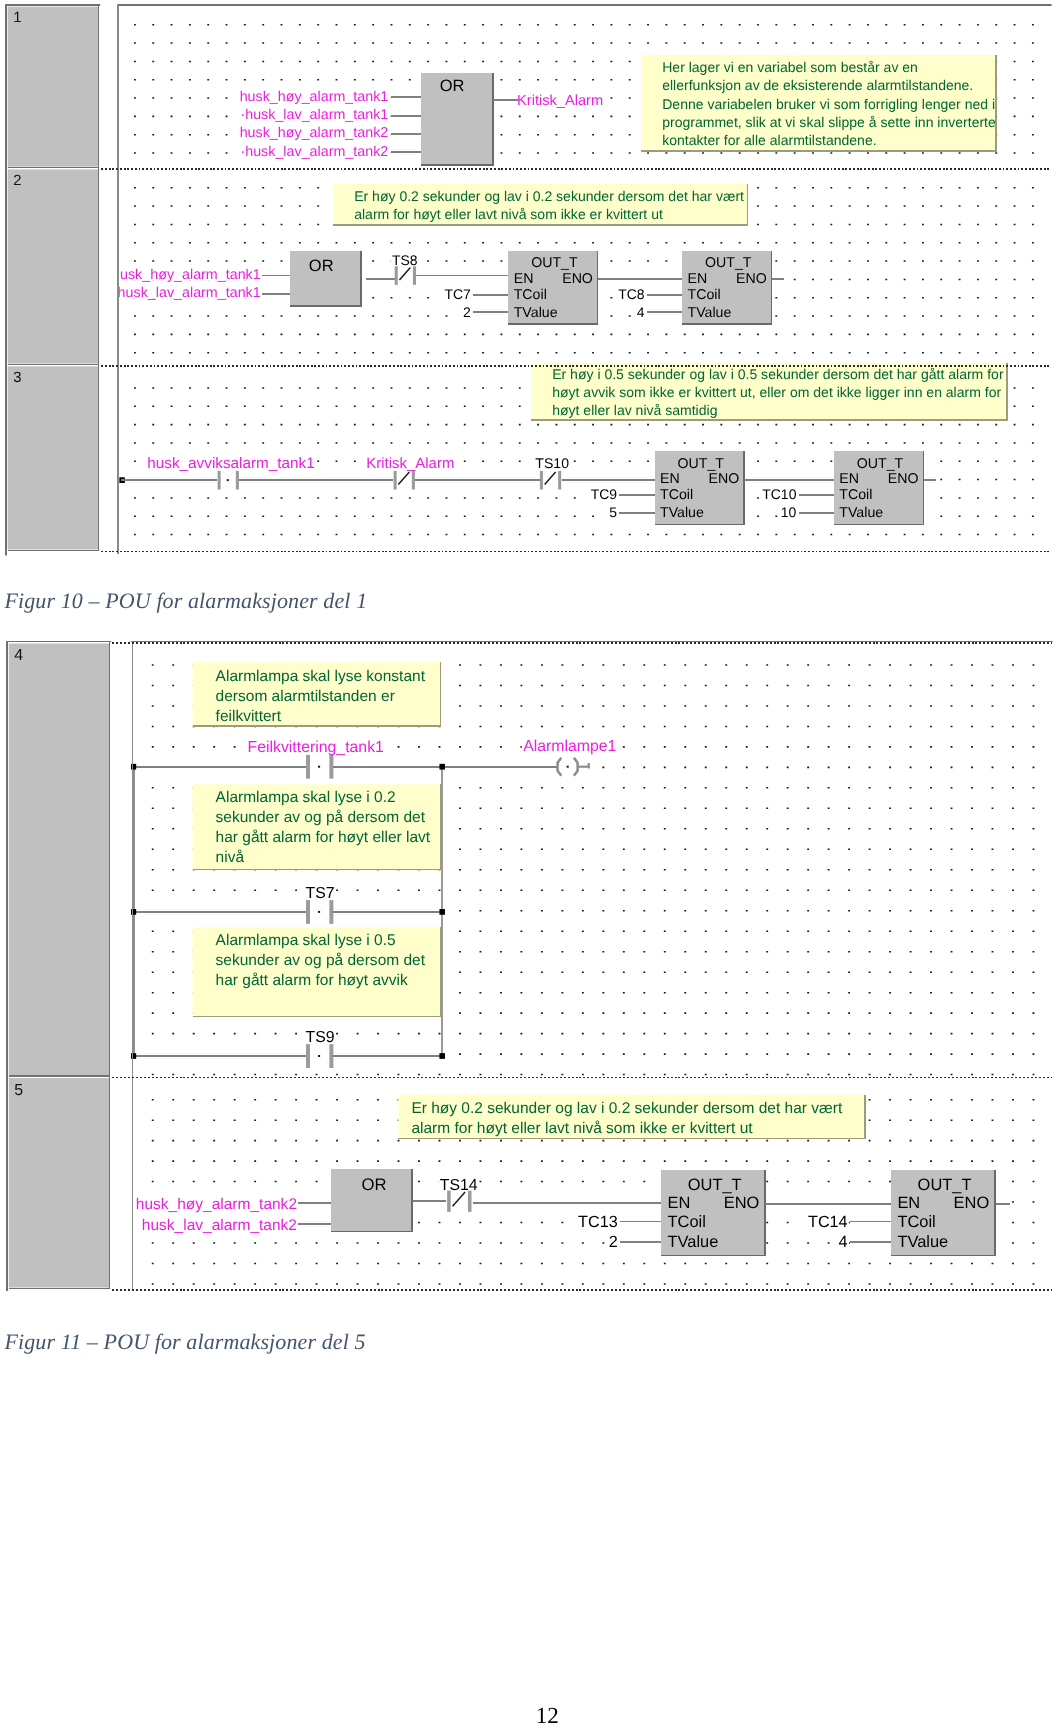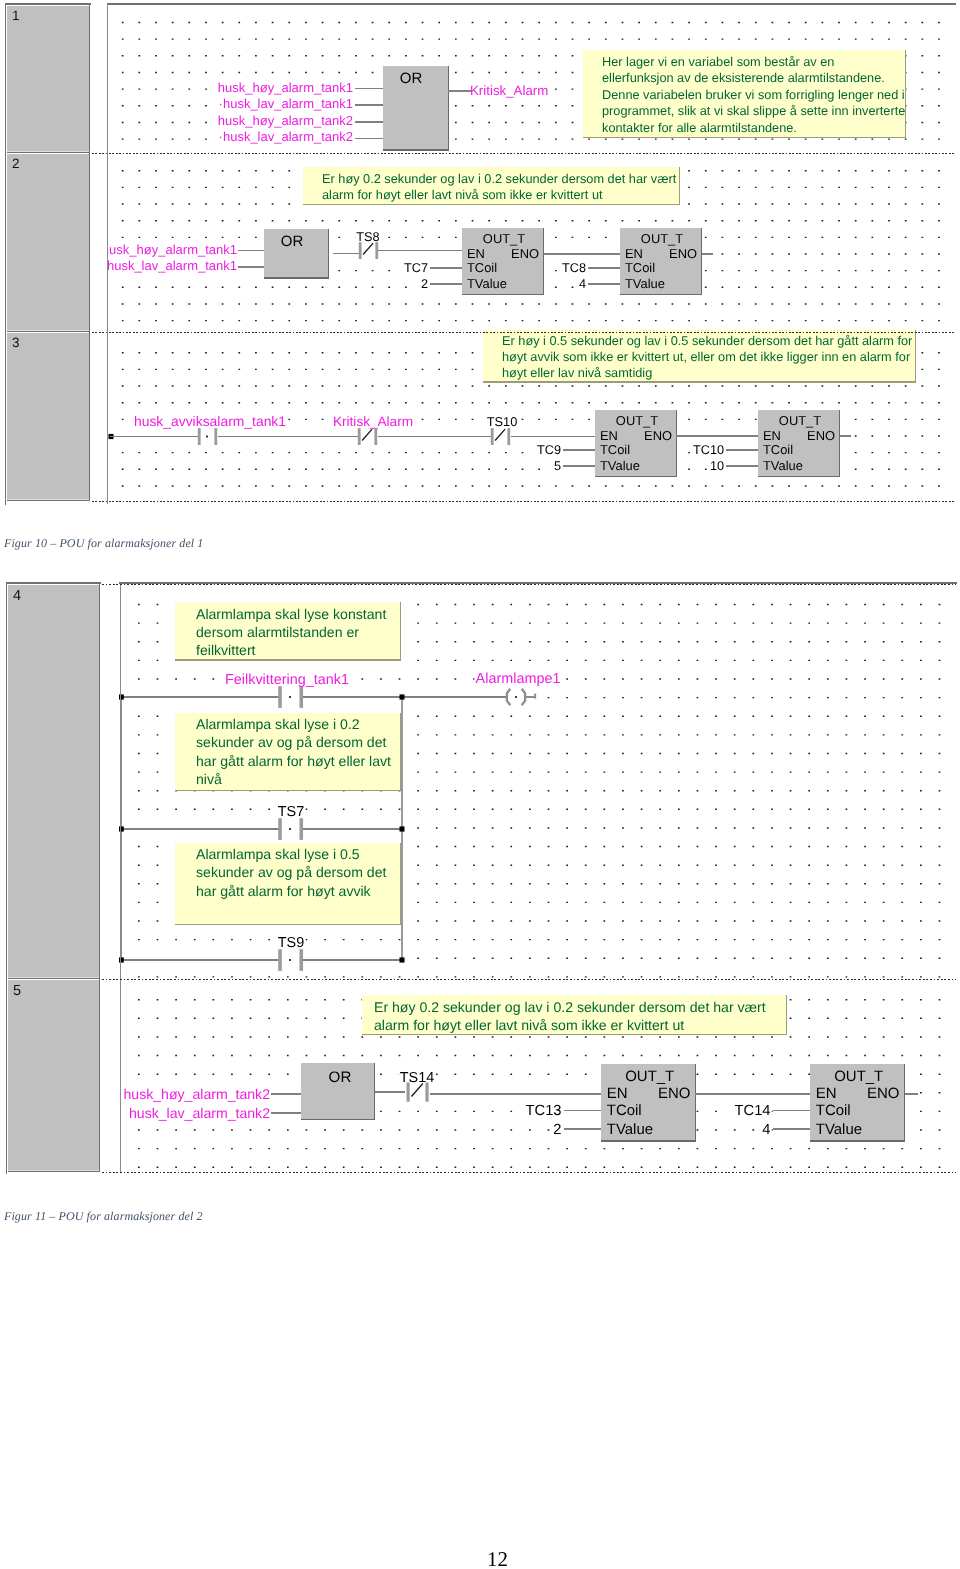--- a/index.html
+++ b/index.html
@@ -4,21 +4,21 @@
 <title>POU for alarmaksjoner</title>
 <style>
   html,body{margin:0;padding:0;background:#fff;}
   body{width:960px;height:1569px;font-family:"Liberation Sans",sans-serif;overflow:hidden;
        -webkit-font-smoothing:antialiased;text-rendering:geometricPrecision;}
   svg text{-webkit-font-smoothing:antialiased;}
   .page{position:relative;width:960px;height:1569px;background:#fff;}
 
   
   .caption{position:absolute;font-family:"Liberation Serif",serif;font-style:italic;
-           font-size:12px;color:#44546a;white-space:pre;letter-spacing:.1px;}
+           font-size:20px;color:#44546a;white-space:pre;letter-spacing:.1px;}
 
   .pagenum{position:absolute;font-family:"Liberation Serif",serif;font-size:21px;color:#000;
            left:487px;}
 
   
   .shot{position:absolute;background:#fff;box-sizing:border-box;}
   .shot svg{display:block;}
 </style>
 </head>
 <body>
@@ -468,17 +468,17 @@
           </g>
           <rect x="96" y="0" width="18" height="592" fill="#fff"></rect>
           <line x1="115.4" y1="1" x2="115.4" y2="591" stroke="#8a8a8a" stroke-width="1.3" shape-rendering="crispEdges"></line>
           <line x1="97" y1="2.4" x2="951" y2="2.4" stroke="#2b2b2b" stroke-width="1.25" stroke-dasharray="1.8 1.8" shape-rendering="crispEdges"></line>
           <line x1="97" y1="397.6" x2="951" y2="397.6" stroke="#2b2b2b" stroke-width="1.25" stroke-dasharray="1.8 1.8" shape-rendering="crispEdges"></line>
           <line x1="97" y1="590.6" x2="951" y2="590.6" stroke="#2b2b2b" stroke-width="1.25" stroke-dasharray="1.8 1.8" shape-rendering="crispEdges"></line>
         </g>
       </svg>
     </div>
 
-  <div class="caption" style="left:4px;top:1209px;">Figur 11 – POU for alarmaksjoner del 2</div>
+  <div class="caption" style="left:4px;top:1209px;">Figur 11 – POU for alarmaksjoner del 5</div>
 
   <div class="pagenum" style="top:1547px;">12</div>
 
 </div>
 
 </body></html>

